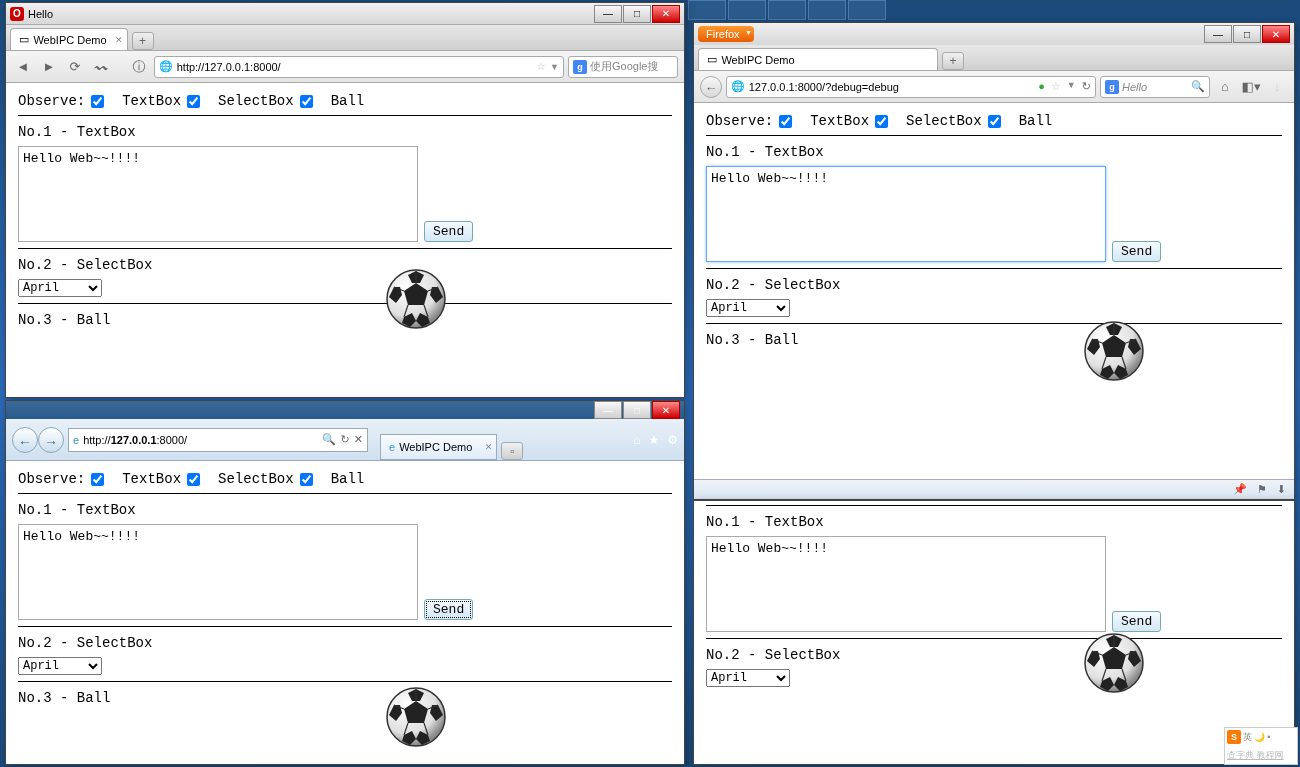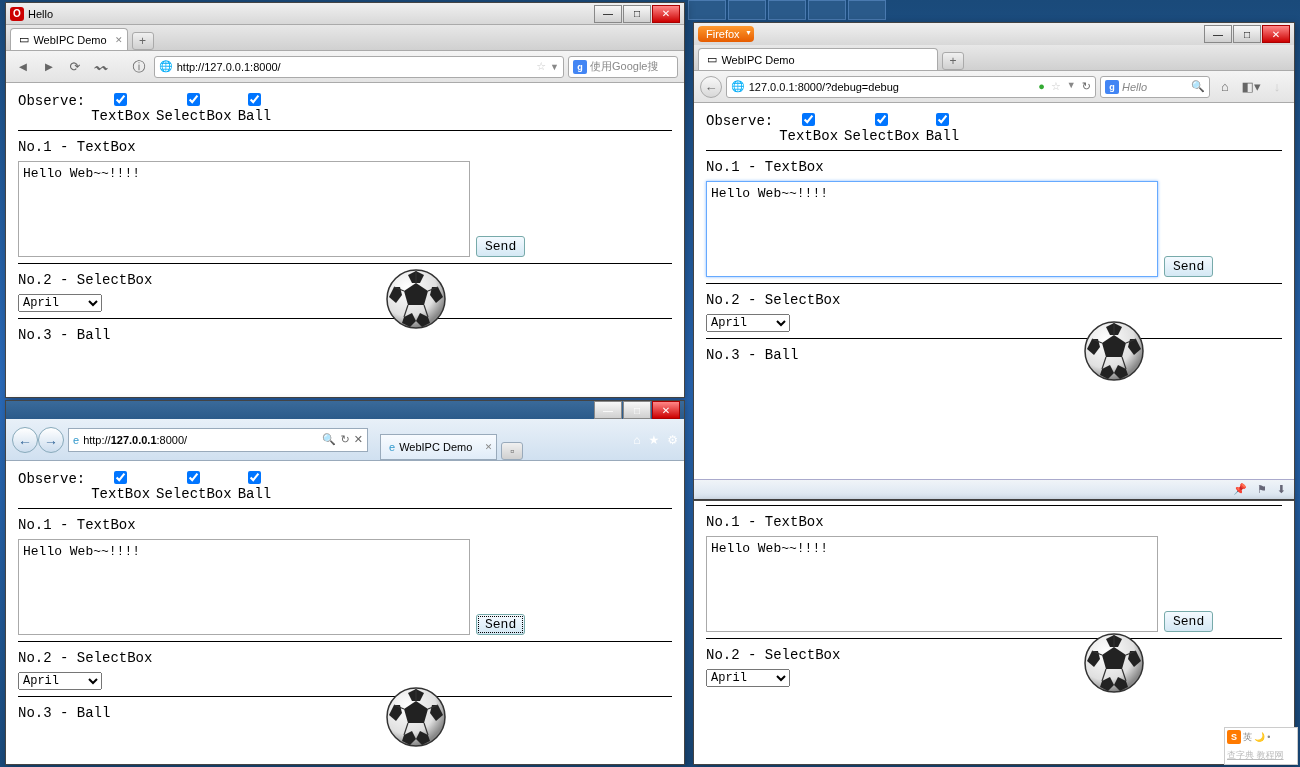--- a/index.html
+++ b/index.html
@@ -148,26 +148,26 @@
 .content {
   flex: 1;
   background: #fff;
   padding: 10px 12px;
   font-family: "Courier New", monospace;
   font-size: 14px;
   overflow: hidden;
   position: relative;
 }
 .content hr { border:none; border-top:1px solid #000; margin: 6px 0; }
-.obs-row { display:flex; align-items:flex-start; gap: 6px; margin-bottom:4px;}
-.cb-wrap{display:flex;align-items:center;gap:2px;flex-direction:column;}
+.obs-row { display:flex; align-items:flex-end; gap: 6px; margin-bottom:4px;}
+.cb-wrap{display:flex;align-items:center;gap:18px;}
 .cb-wrap input{width:13px;height:13px;}
 .section-title { margin: 8px 0 6px; }
 .textbox-area {
-  width: 452px; height: 96px;
+  width: 400px; height: 96px;
   border: 1px solid #aaa;
   padding: 4px;
   font-family: "Courier New", monospace;
   font-size: 13px;
   resize: none;
 }
 .textbox-row{display:flex;align-items:flex-end;gap:6px;}
 .send-btn {
   padding: 2px 8px;
   border: 1px solid #7aa;

